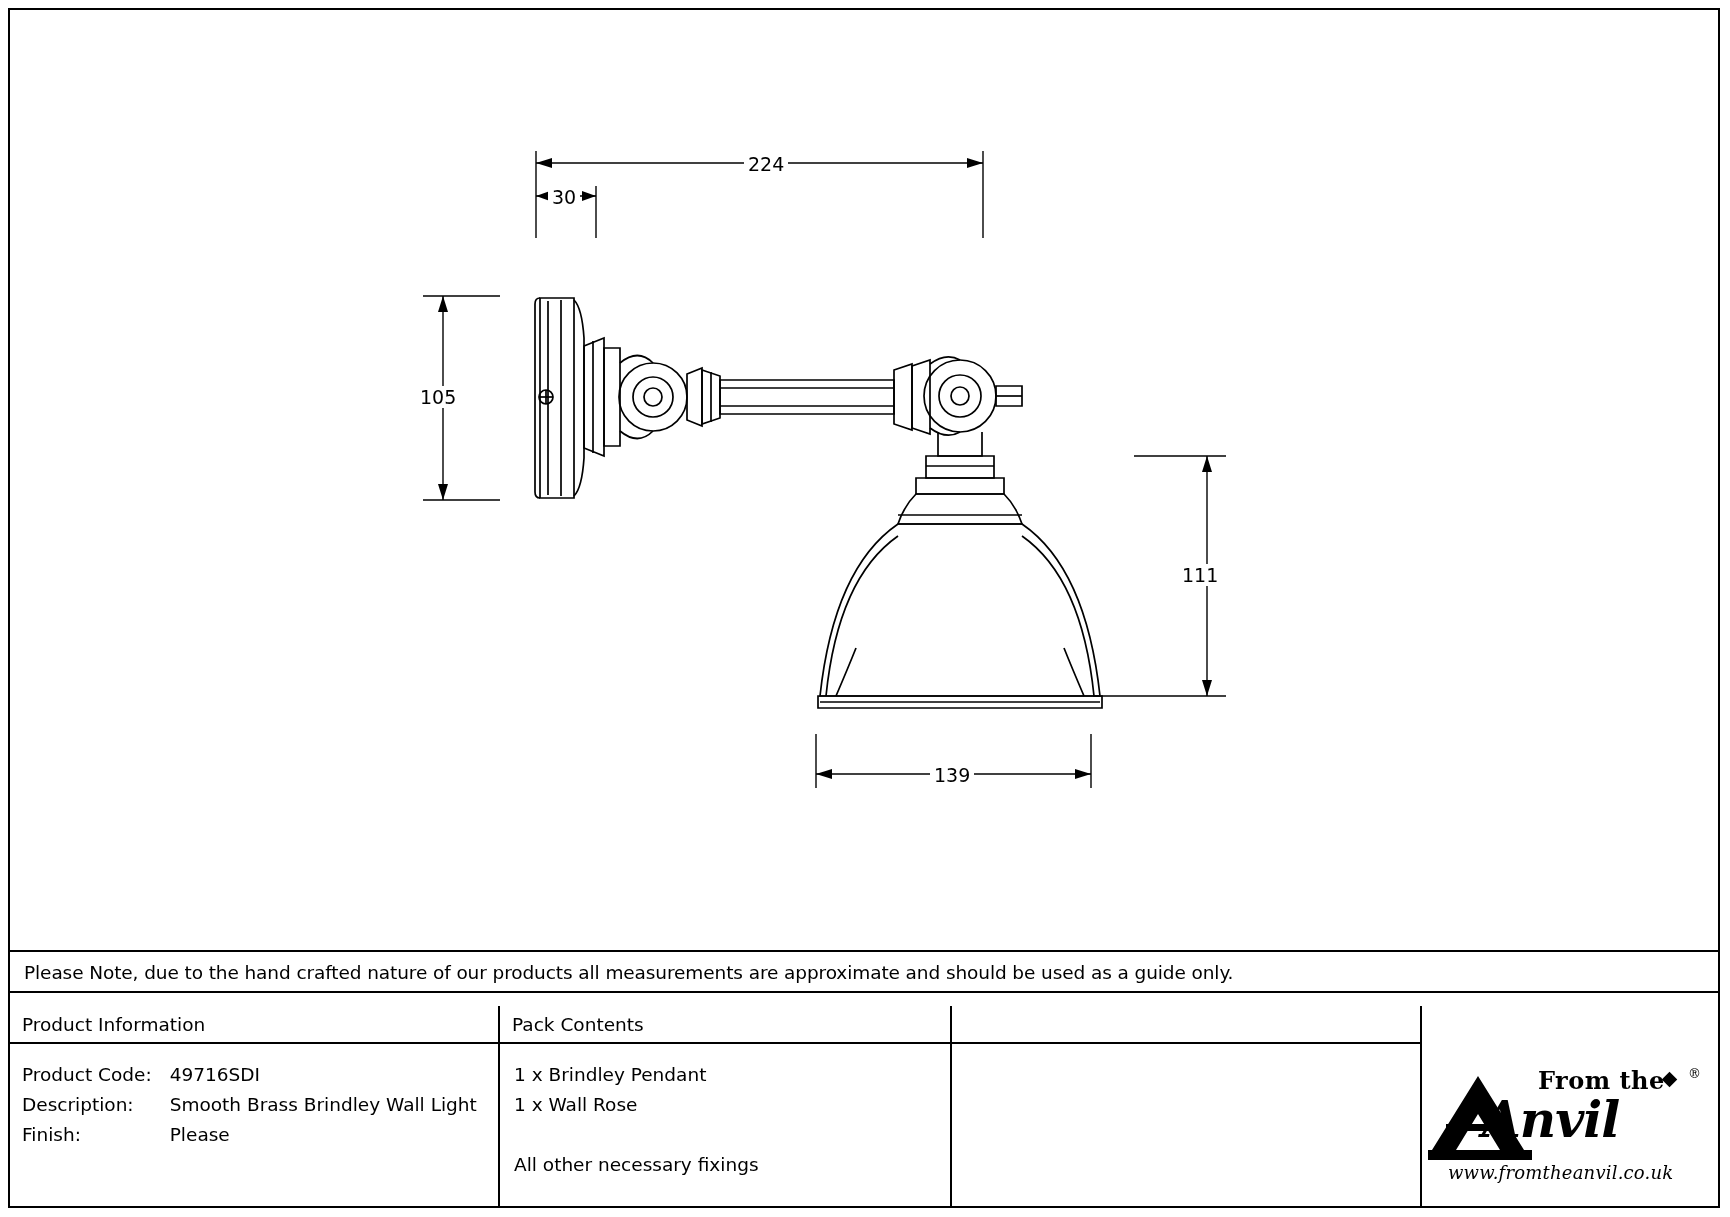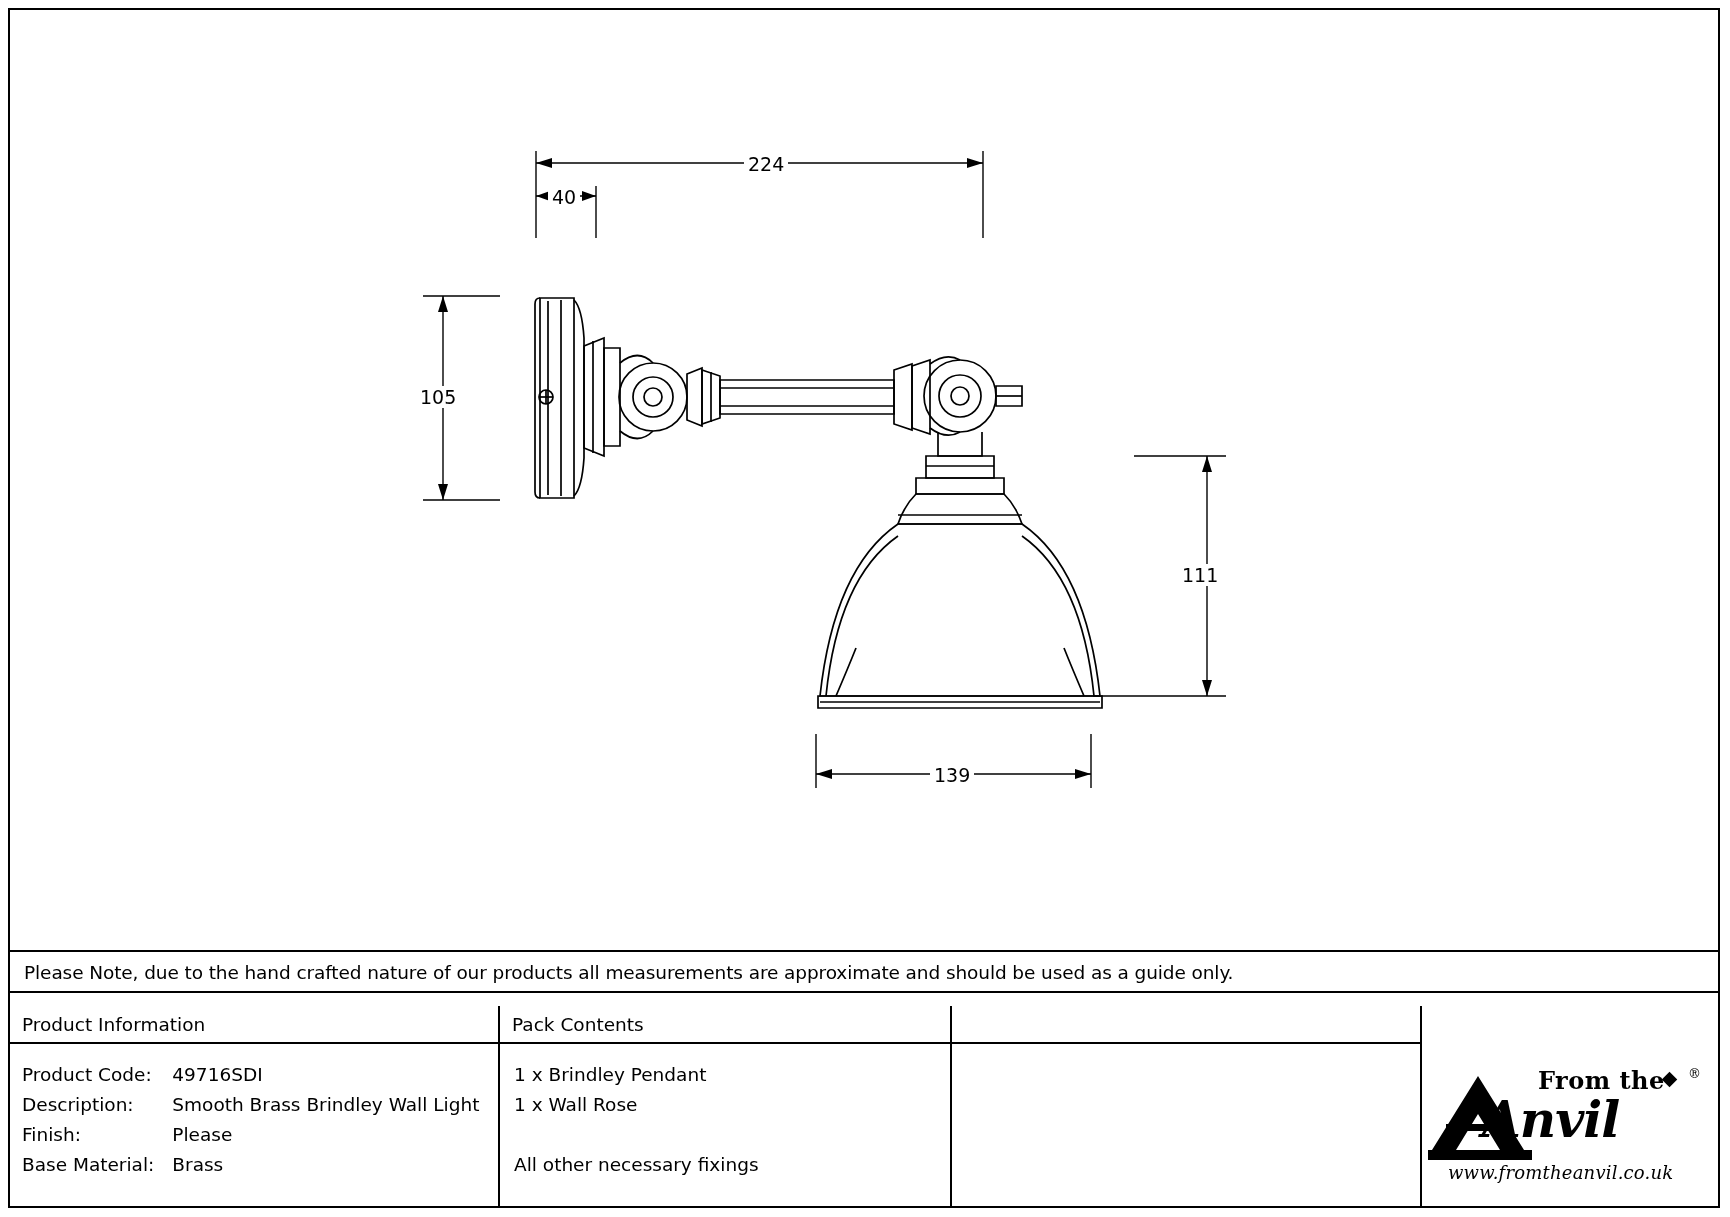--- a/index.html
+++ b/index.html
@@ -301,21 +301,21 @@
           <path d="M810,688 L1094,688 L1094,700 L810,700 Z"></path>
           <line x1="812" y1="694" x2="1092" y2="694"></line>
 
           <path d="M828,688 Q840,660 848,640"></path>
           <path d="M1076,688 Q1064,660 1056,640"></path>
         </g>
       </g>
     </svg>
 
     <div class="dim-label" style="left:736px; top:145px;">224</div>
-    <div class="dim-label" style="left:540px; top:178px;">40</div>
+    <div class="dim-label" style="left:540px; top:178px;">30</div>
     <div class="dim-label" style="left:408px; top:378px;">105</div>
     <div class="dim-label" style="left:1170px; top:556px;">111</div>
     <div class="dim-label" style="left:922px; top:756px;">139</div>
   </div>
 
   <div class="note-row">
     <div class="note-text">Please Note, due to the hand crafted nature of our products all measurements are approximate and should be used as a guide only.</div>
   </div>
 
   <div class="hdr-row">
@@ -339,24 +339,20 @@
           <td class="k">Product Code:</td>
           <td class="v">49716SDI</td>
         </tr>
         <tr>
           <td class="k">Description:</td>
           <td class="v">Smooth Brass Brindley Wall Light</td>
         </tr>
         <tr>
           <td class="k">Finish:</td>
           <td class="v">Please</td>
-        </tr>
-        <tr>
-          <td class="k">Base Material:</td>
-          <td class="v">Brass</td>
         </tr>
       </tbody>
         </table>
     </div>
 
     <div class="packlist">
       <div>1 x Brindley Pendant</div>
       <div>1 x Wall Rose</div>
       <div class="pack-gap"></div>
       <div>All other necessary fixings</div>

